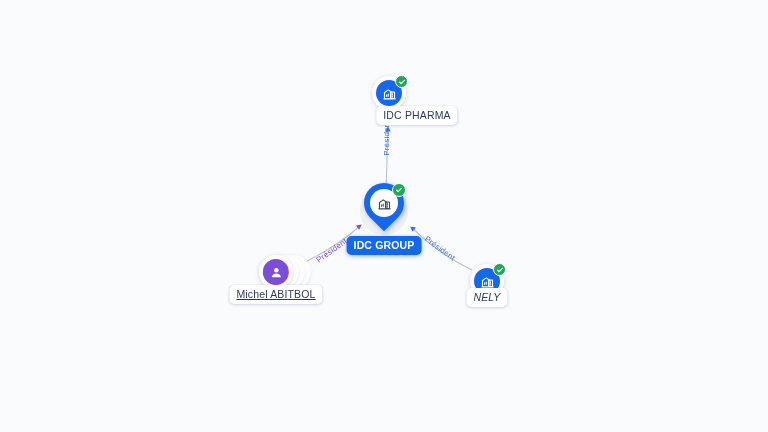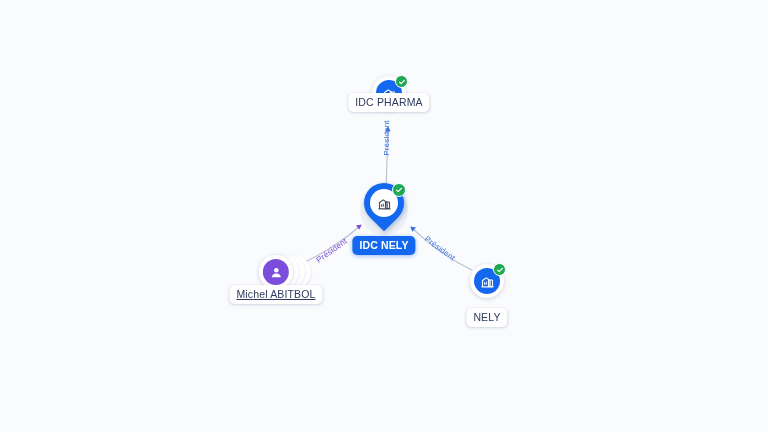--- a/index.html
+++ b/index.html
@@ -256,21 +256,21 @@
             <path d="M7.4 16.4v-2.2M10 16.4v-3.6M16.6 13.2h0.01M16.6 16.4h0.01" stroke="#ffffff" stroke-width="1.7" stroke-linecap="round"></path>
           </svg>
         </div>
         <span class="verified-badge">
           <svg width="8" height="8" viewBox="0 0 12 12">
             <path d="M2.4 6.2L4.7 8.5L9.6 3.6" stroke="#ffffff" stroke-width="1.9" fill="none" stroke-linecap="round" stroke-linejoin="round"></path>
           </svg>
         </span>
       </div>
     </div>
-    <div class="node-label" style="top:0;">IDC PHARMA</div>
+    <div class="node-label" style="top:13px;margin-left:28px;">IDC PHARMA</div>
   </div>
 
   <div class="node" style="left:384px; top:212px;">
     <div class="pin-halo"></div>
     <div class="node-visual" style="transform: translate(-50%, -58%);">
       <div class="pin-wrap">
         <div class="pin-shape"></div>
         <div class="pin-inner">
           <svg width="15" height="15" viewBox="0 0 24 24" fill="none">
             <path d="M3 20.5h18" stroke="#424a5c" stroke-width="1.8" stroke-linecap="round"></path>
@@ -279,21 +279,21 @@
             <path d="M7.4 16.4v-2.2M10 16.4v-3.6M16.6 13.2h0.01M16.6 16.4h0.01" stroke="#424a5c" stroke-width="1.7" stroke-linecap="round"></path>
           </svg>
         </div>
         <span class="pin-badge">
           <svg width="8" height="8" viewBox="0 0 12 12">
             <path d="M2.4 6.2L4.7 8.5L9.6 3.6" stroke="#ffffff" stroke-width="1.9" fill="none" stroke-linecap="round" stroke-linejoin="round"></path>
           </svg>
         </span>
       </div>
     </div>
-    <div class="node-label primary" style="top:24px;">IDC NELY</div>
+    <div class="node-label primary" style="top:24px;">IDC GROUP</div>
   </div>
 
   <div class="node" style="left:276px; top:272px;">
     <div class="node-visual" style="transform: translate(-33%, -50%);">
       <div class="person-stack">
         <span class="stack-card s3"></span>
         <span class="stack-card s2"></span>
         <span class="stack-card s1"></span>
         <div class="person-circle">
           <div class="person-disc">
@@ -319,16 +319,16 @@
             <path d="M7.4 16.4v-2.2M10 16.4v-3.6M16.6 13.2h0.01M16.6 16.4h0.01" stroke="#ffffff" stroke-width="1.7" stroke-linecap="round"></path>
           </svg>
         </div>
         <span class="verified-badge">
           <svg width="8" height="8" viewBox="0 0 12 12">
             <path d="M2.4 6.2L4.7 8.5L9.6 3.6" stroke="#ffffff" stroke-width="1.9" fill="none" stroke-linecap="round" stroke-linejoin="round"></path>
           </svg>
         </span>
       </div>
     </div>
-    <div class="node-label" style="top:27px;">NELY</div>
+    <div class="node-label" style="top:7px;font-style:italic;">NELY</div>
   </div>
 
 </div>
 
 </body></html>

